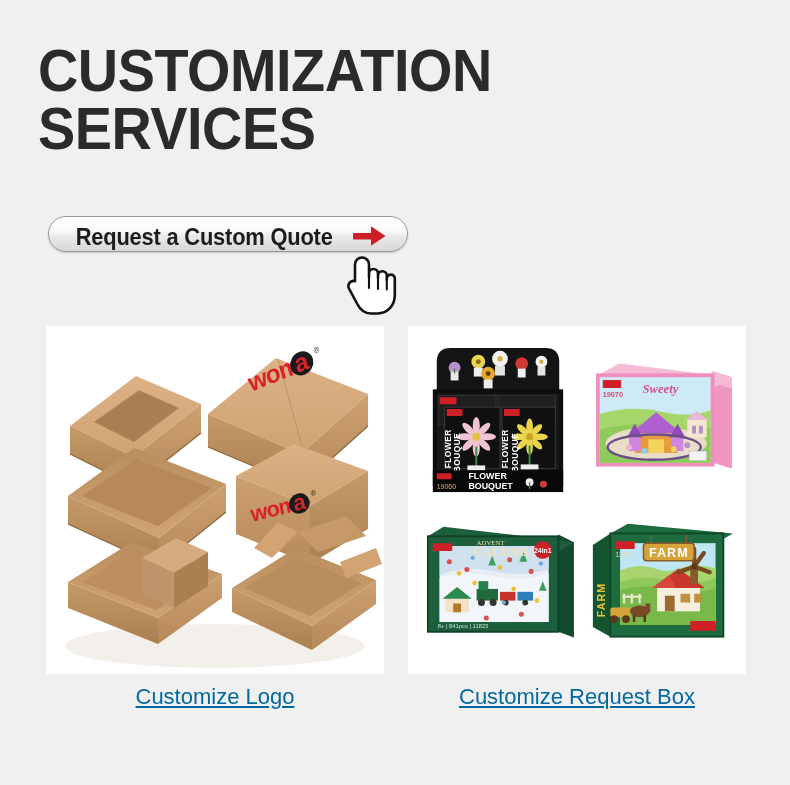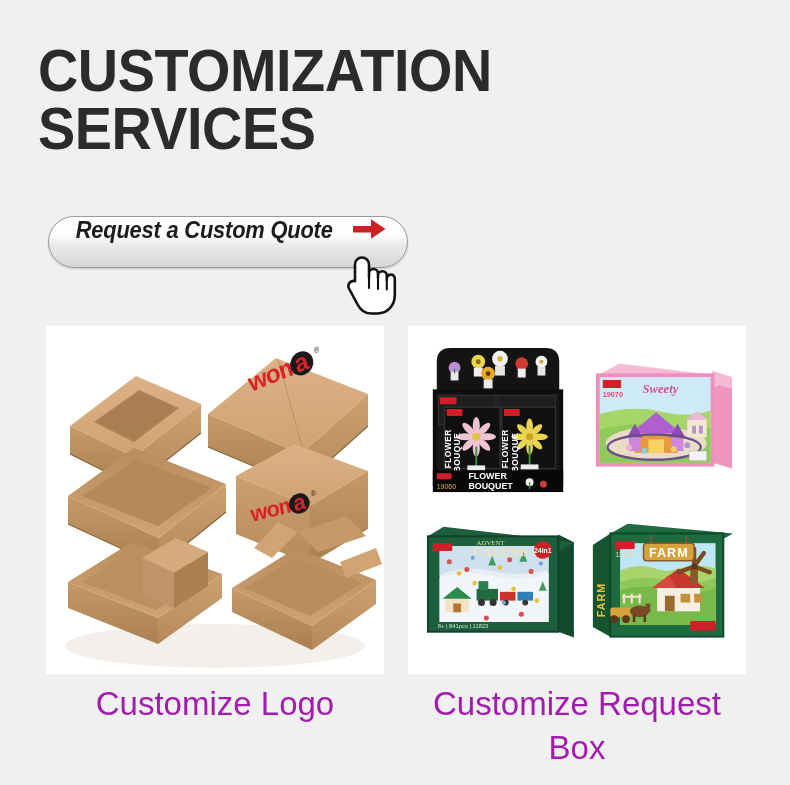--- a/index.html
+++ b/index.html
@@ -35,32 +35,31 @@
   
   .cta-wrap {
     position: absolute;
     left: 48px;
     top: 216px;
     width: 360px;
     height: 52px;
   }
   .cta-button {
     width: 360px;
-    height: 52px;
+    height: 36px;
     border-radius: 26px;
     border: 1px solid #9a9a9a;
     background: linear-gradient(to bottom, #ffffff 0%, #fcfcfc 38%, #ebebeb 55%, #d6d6d6 100%);
     box-shadow: inset 0 1px 0 #ffffff, 0 1px 2px rgba(0,0,0,0.18);
     display: flex;
-    align-items: flex-start;
+    align-items: flex-end;
     justify-content: center;
     gap: 14px;
     cursor: pointer;
     position: relative;
-    font-style: italic;
   }
   .cta-label {
     font-family: "Liberation Sans Narrow", "Liberation Sans", sans-serif;
     font-weight: 700;
     font-size: 23px;
     color: #1c1c1c;
     letter-spacing: -0.2px;
     transform: scaleX(0.95);
   }
   .cta-arrow { display: block; }
@@ -114,25 +113,26 @@
     position: absolute;
     left: 46px;
     top: 682px;
     width: 700px;
     display: flex;
     gap: 24px;
   }
   .caption {
     width: 338px;
     text-align: center;
-    font-size: 33px;
+    font-size: 22px;
     line-height: 1.32;
-    color: #a21caf;
+    color: #0369a1;
     font-family: "Liberation Sans", sans-serif;
     font-weight: 400;
+    text-decoration: underline;
   }
 </style>
 </head>
 <body style="background: rgb(240, 240, 240);">
 
 <div class="page">
 
   <h1 class="heading">
     <span class="ln">CUSTOMIZATION</span>
     <span class="ln">SERVICES</span>

